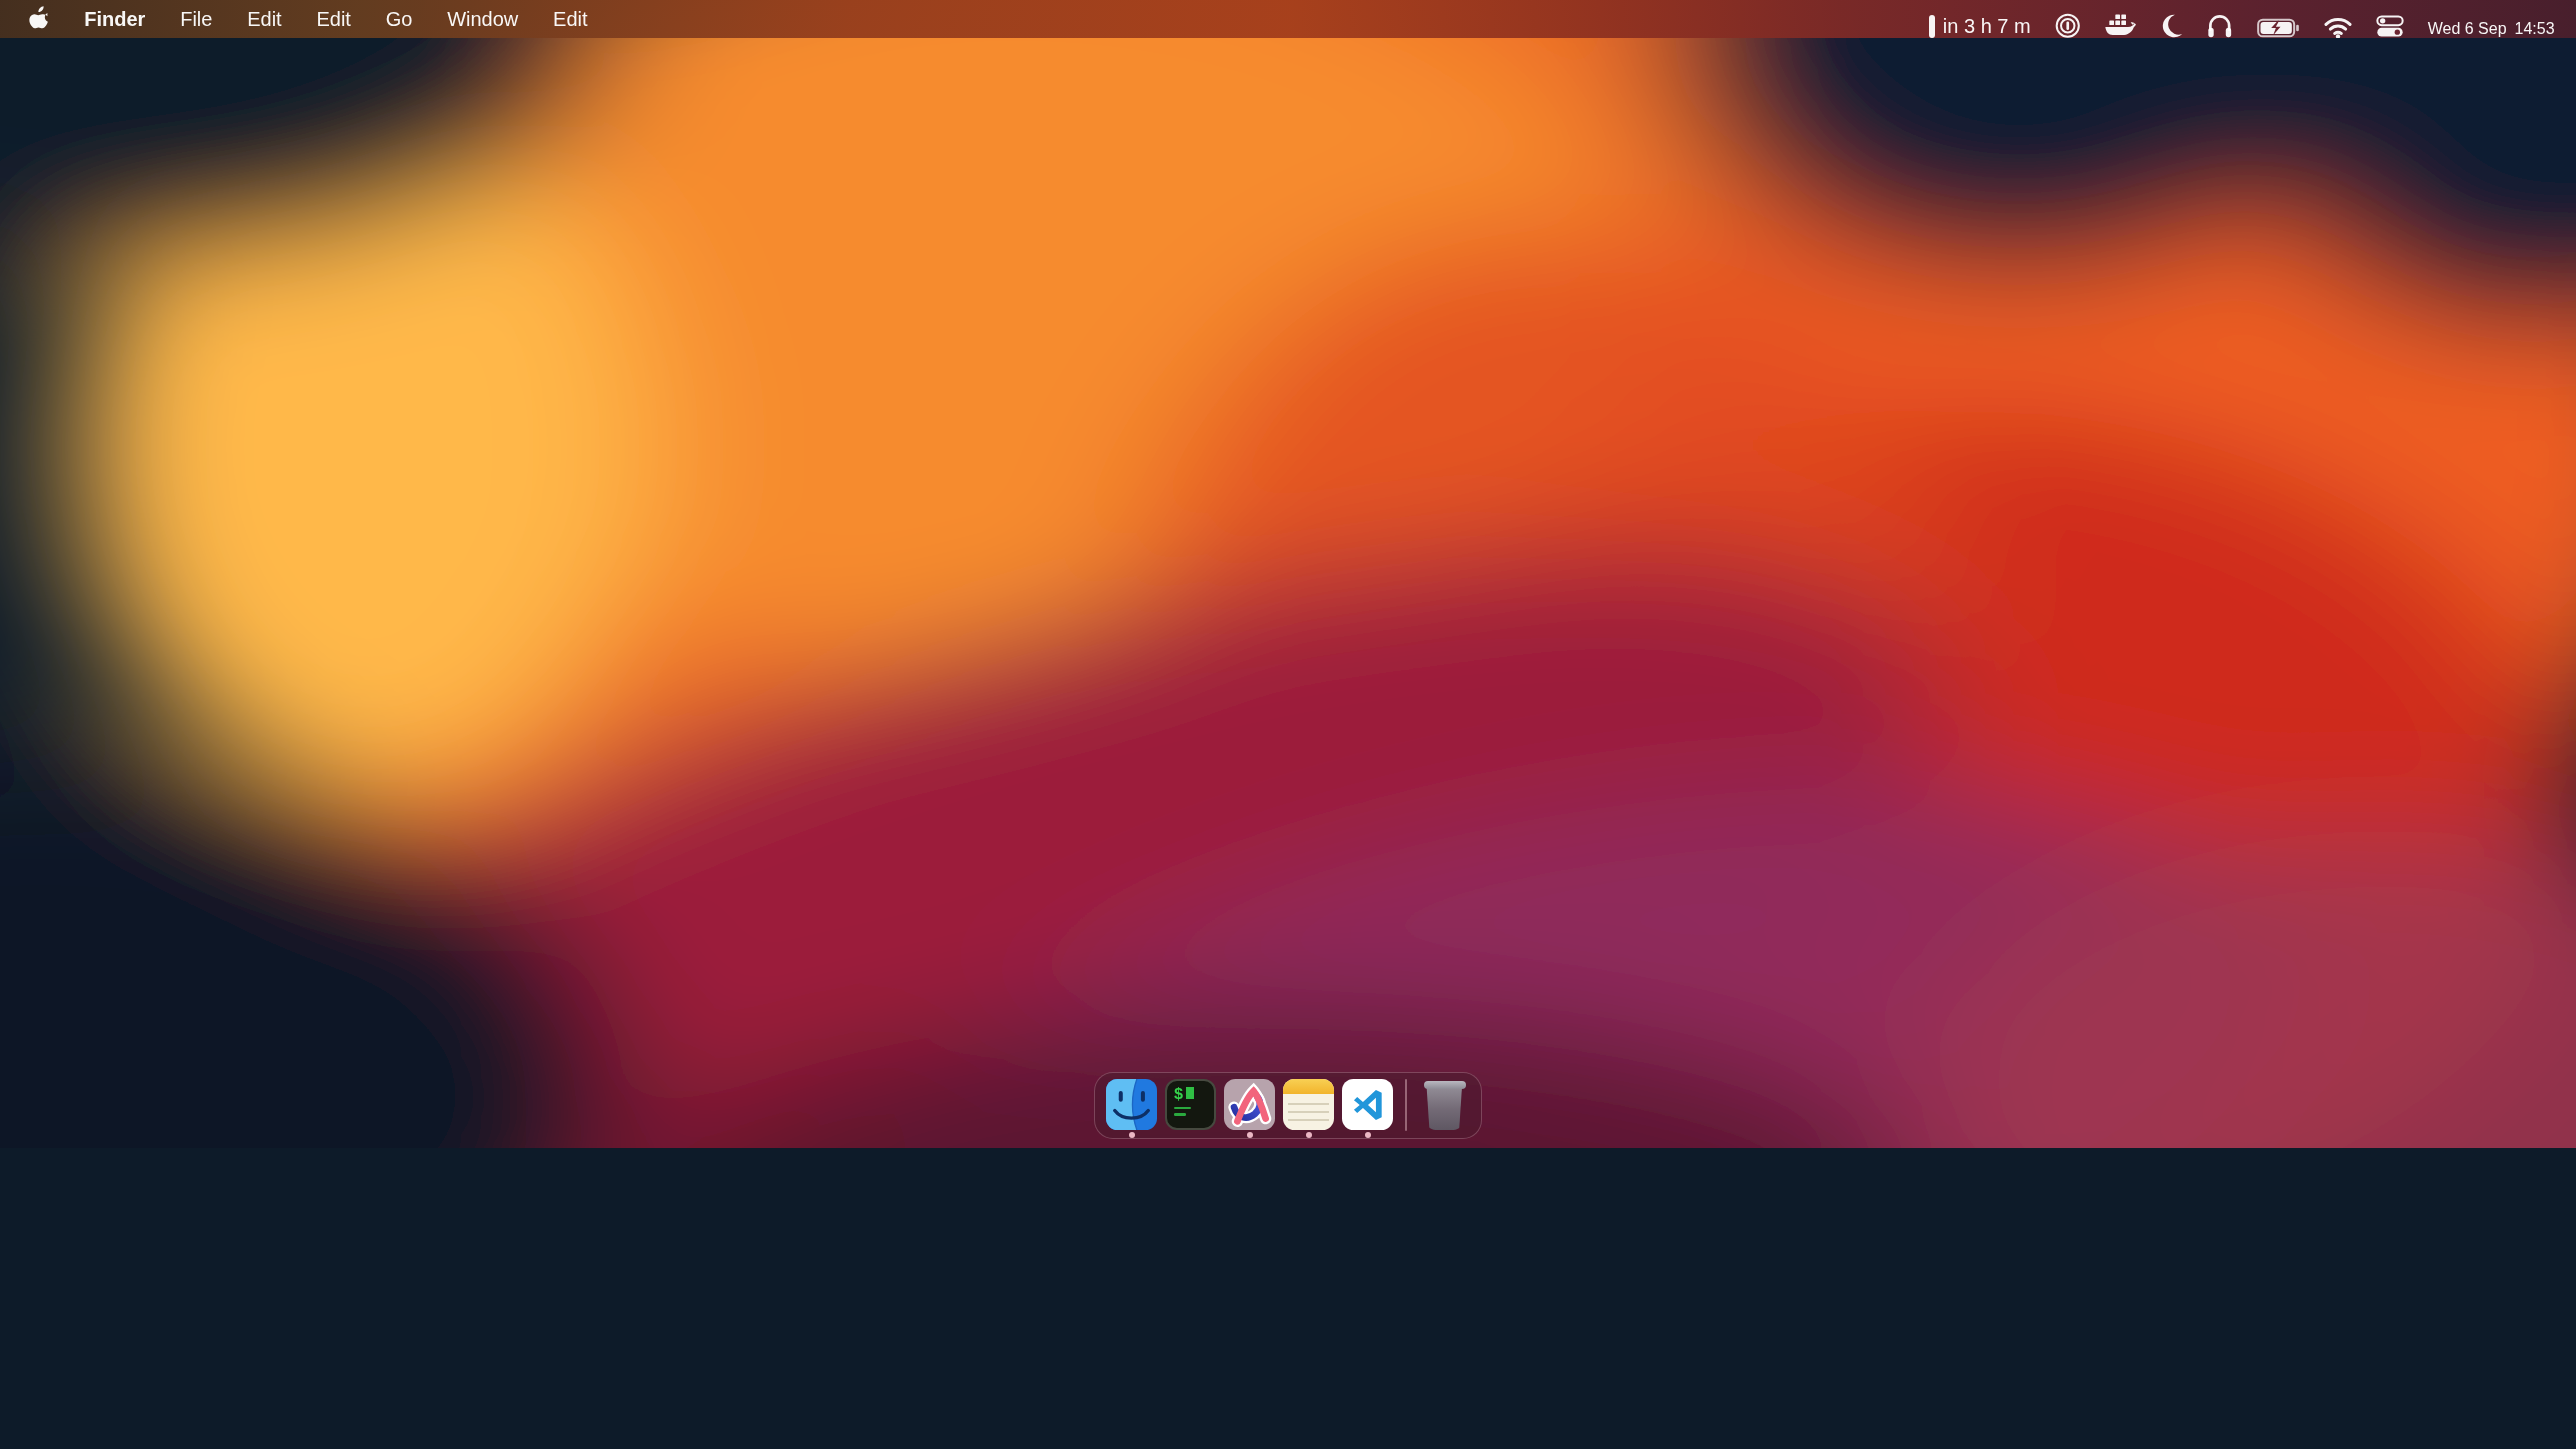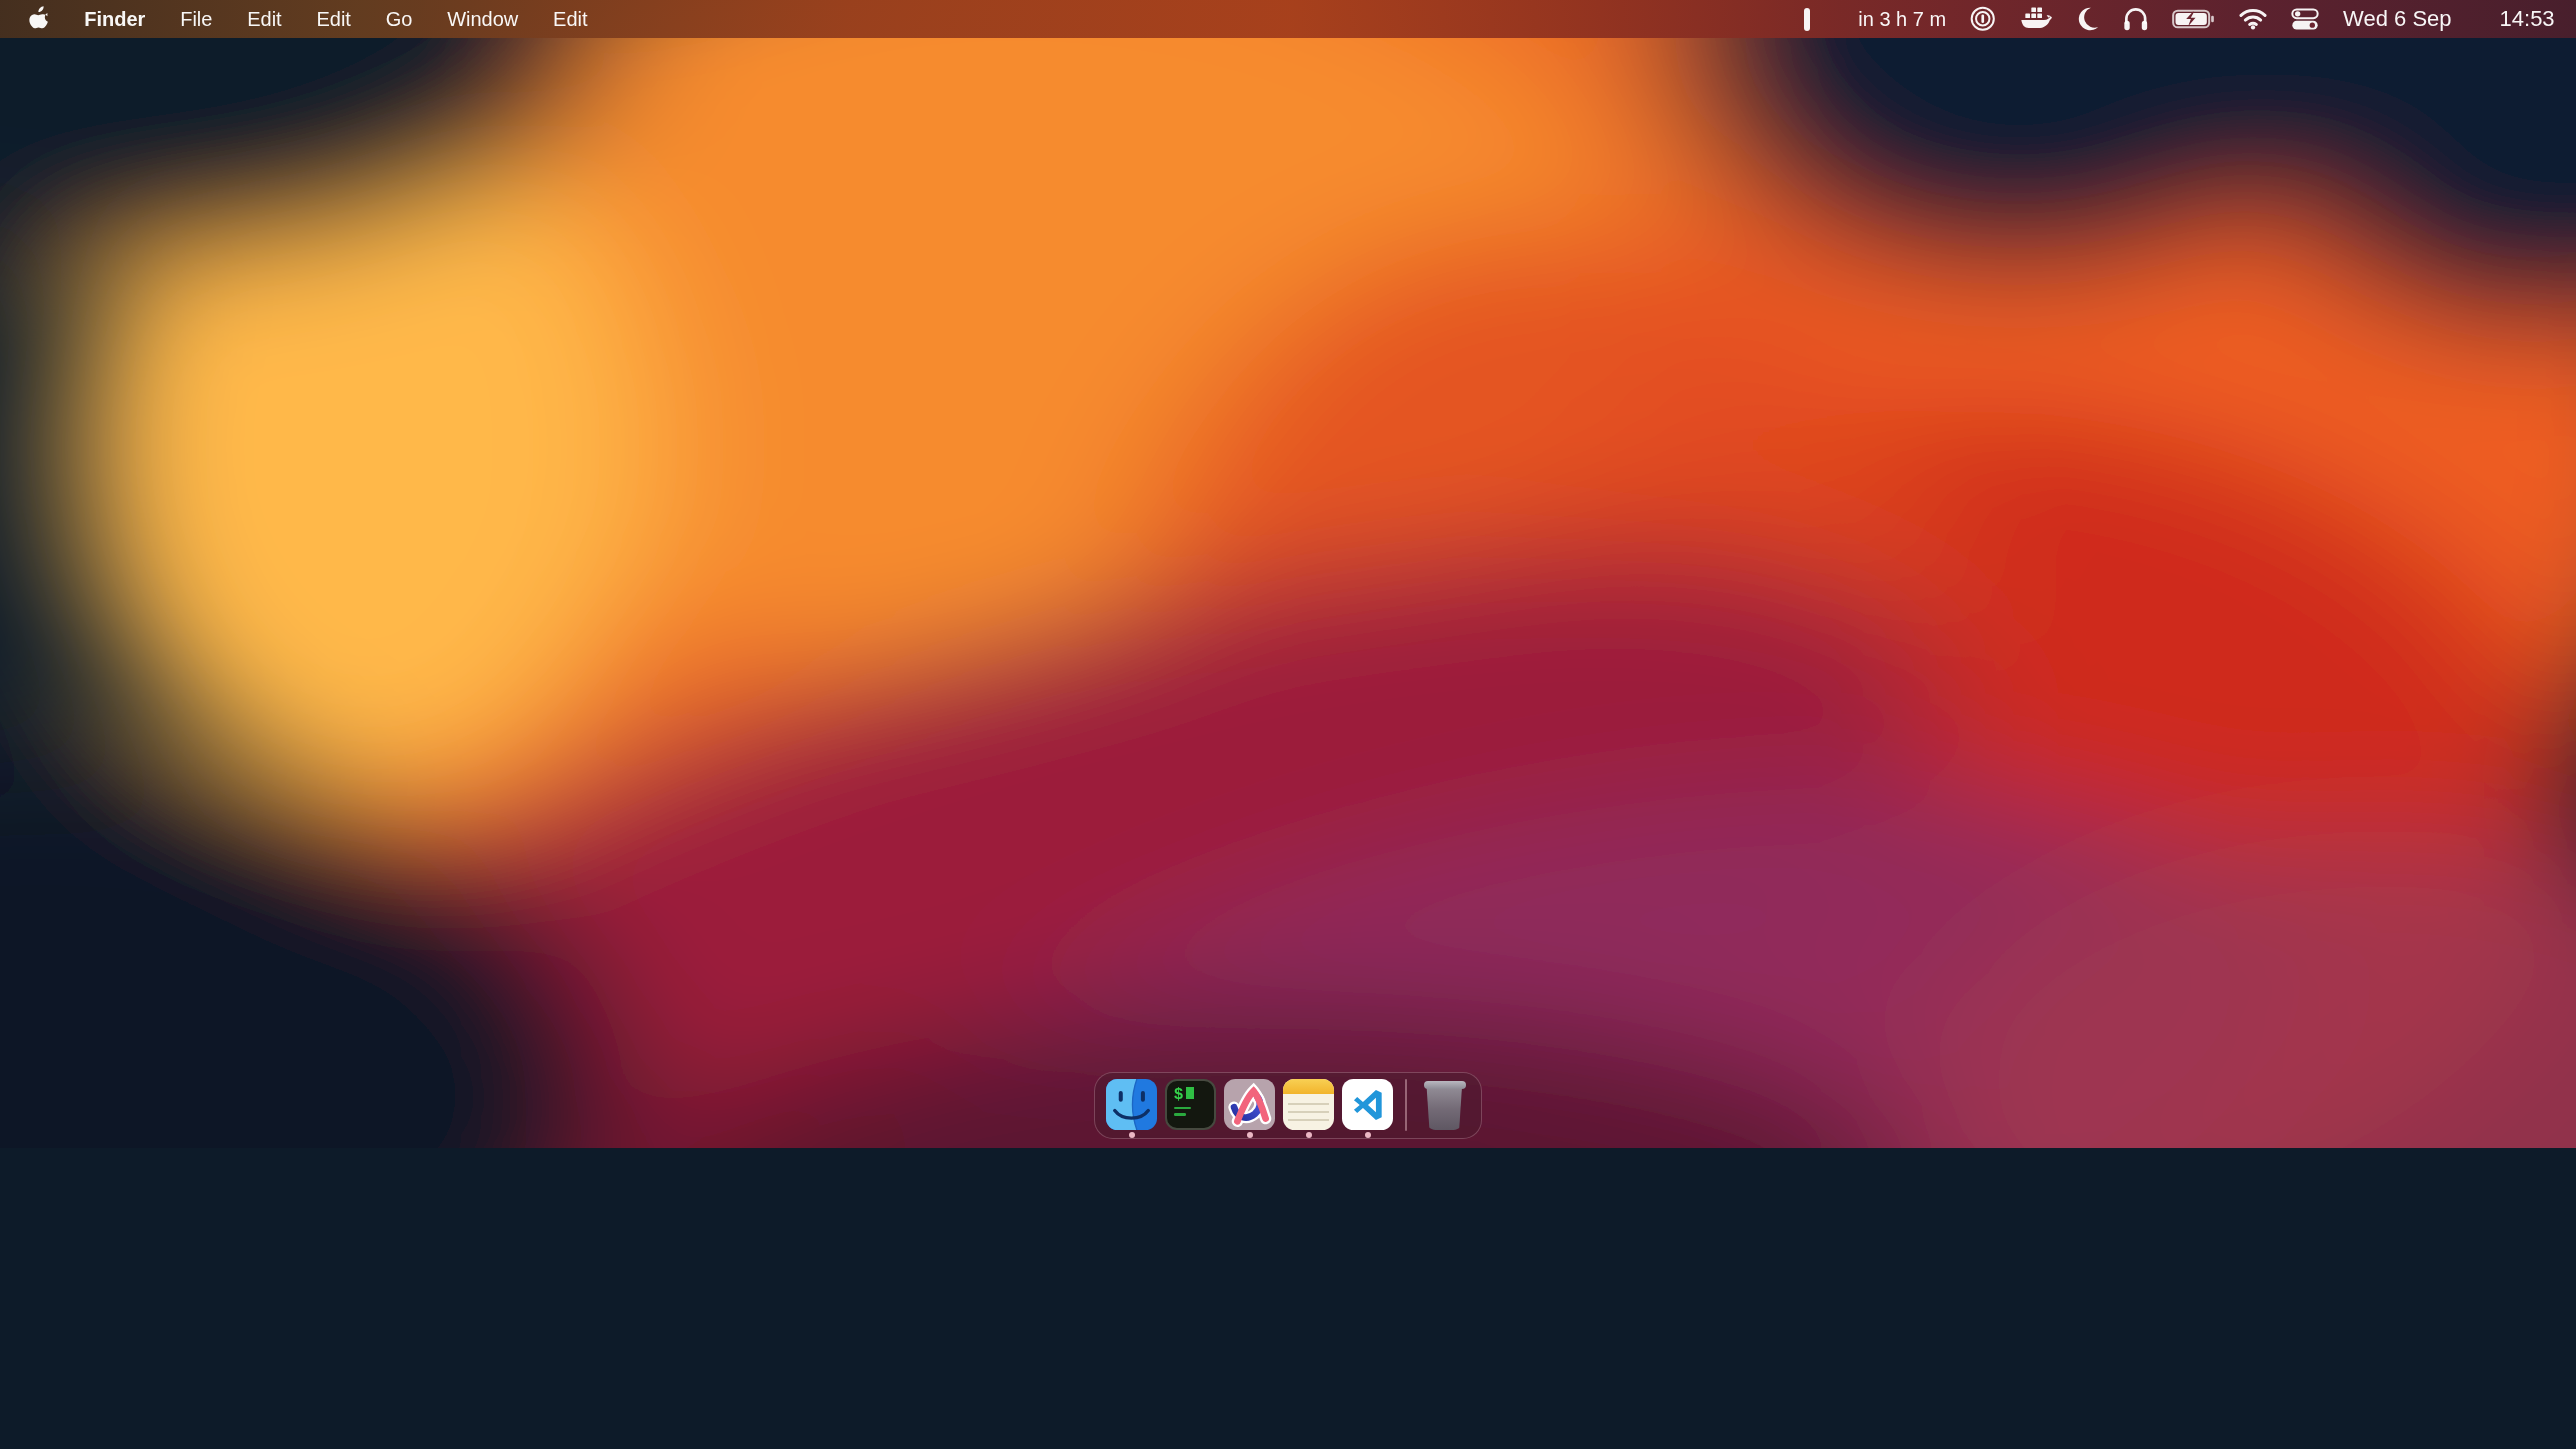--- a/index.html
+++ b/index.html
@@ -18,23 +18,23 @@
     background:linear-gradient(90deg,
       rgba(72,48,30,.94) 0%, rgba(104,62,31,.94) 14%, rgba(148,60,28,.94) 33%,
       rgba(162,60,27,.94) 50%, rgba(140,47,32,.94) 63%, rgba(122,40,41,.94) 75%,
       rgba(96,34,46,.94) 88%, rgba(76,31,44,.94) 100%);
   }
   .mb-left { display:flex; align-items:center; height:100%; margin-left:16px; }
   .mb-item { display:flex; align-items:center; height:100%; padding:0 17.4px; cursor:default; }
   .mb-item.appname { font-weight:700; }
   .apple-menu { padding:0 16px 0 13.4px; }
   .mb-right { display:flex; align-items:center; height:100%; margin-right:9.4px; }
-  .status-item { display:flex; align-items:center; height:100%; padding:0 12px;gap:40px; }
+  .status-item { display:flex; align-items:flex-end; height:100%; padding:0 12px; }
   .capsule { width:6px; height:23px; border-radius:3.4px; background:rgba(255,255,255,.95); margin-right:8px; }
-  .clock { font-size:22px; }
+  .clock { font-size:16px; }
   .clock .time { margin-left:8px; }
   .sicon { display:block; }
 
   
   .dock { position:absolute; left:0; right:0; bottom:8.7px; z-index:10; display:flex; justify-content:center; }
   .dock-bg {
     display:flex; align-items:flex-start; gap:8px; height:67px; padding:6px 10.7px 0 10.7px;
     background:rgba(75,28,45,.55); border:1.3px solid rgba(235,185,200,.28); border-radius:19px;
   }
   .dock-item { position:relative; width:51px; height:59px; }

